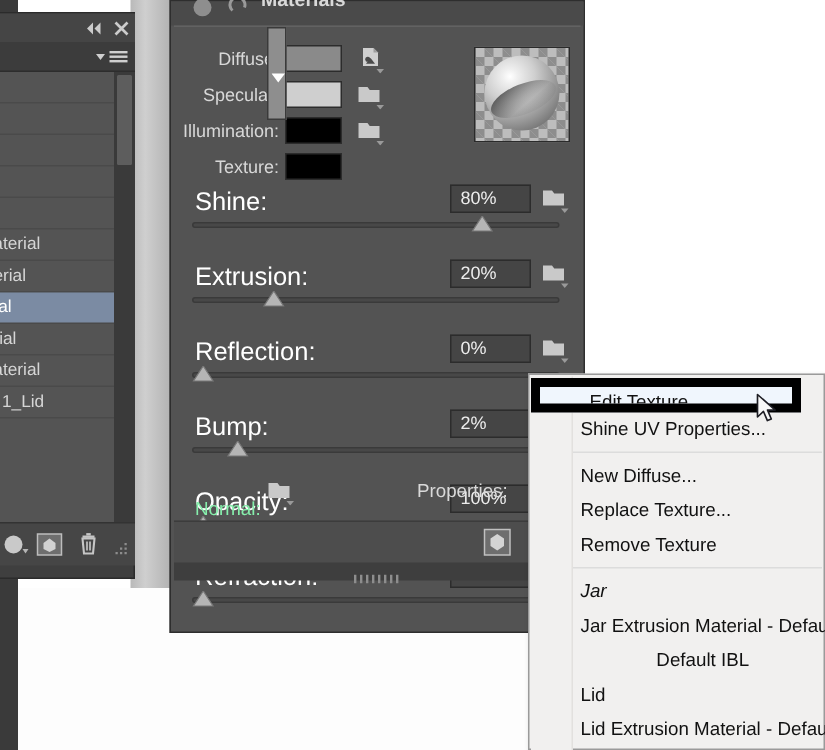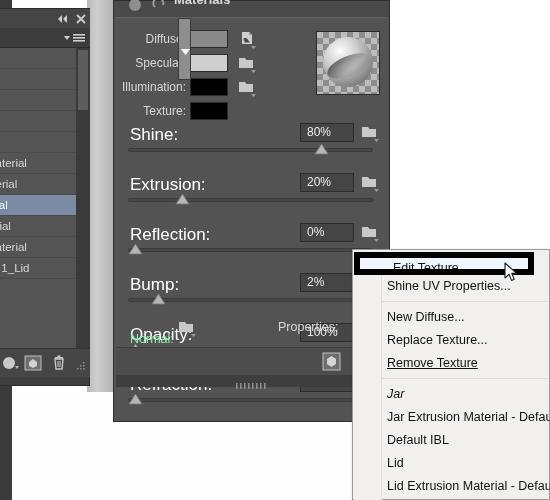--- a/index.html
+++ b/index.html
@@ -383,25 +383,25 @@
 </div>
 
 <div id="ctx-menu">
   <div id="ctx-gutter"></div>
   <div id="ctx-items">
       <div class="ctx-item hl" style="top: 2px;">Edit Texture...</div>
       <div class="ctx-item" style="top: 25px;">Shine UV Properties...</div>
       <div class="ctx-sep" style="top: 51px;"></div>
       <div class="ctx-item" style="top: 56px;">New Diffuse...</div>
       <div class="ctx-item" style="top: 79px;">Replace Texture...</div>
-      <div class="ctx-item" style="top: 102px; text-decoration: underline;">Remove Texture</div>
+      <div class="ctx-item" style="top: 102px;">Remove Texture</div>
       <div class="ctx-sep" style="top: 128px;"></div>
       <div class="ctx-item" style="top: 133px; font-style: italic;">Jar</div>
       <div class="ctx-item" style="top: 156px;">Jar Extrusion Material - Default T</div>
-      <div class="ctx-item" style="top: 179px;">Default IBL</div>
+      <div class="ctx-item" style="top: 179px; text-align: center;">Default IBL</div>
       <div class="ctx-item" style="top: 202px;">Lid</div>
       <div class="ctx-item" style="top: 225px;">Lid Extrusion Material - Default</div>
     </div>
 </div>
 
 <div id="cursor" style="left: 504px; top: 262px;">
   <svg width="16" height="22" viewBox="0 0 16 22">
     <path d="M1 1 L1 16 L5 12.3 L7.6 18.4 L10.2 17.3 L7.7 11.4 L12.8 11.4 Z" fill="#f7f7f7" stroke="#1d1d24" stroke-width="1.1" stroke-linejoin="round"></path>
   </svg>
 </div>

